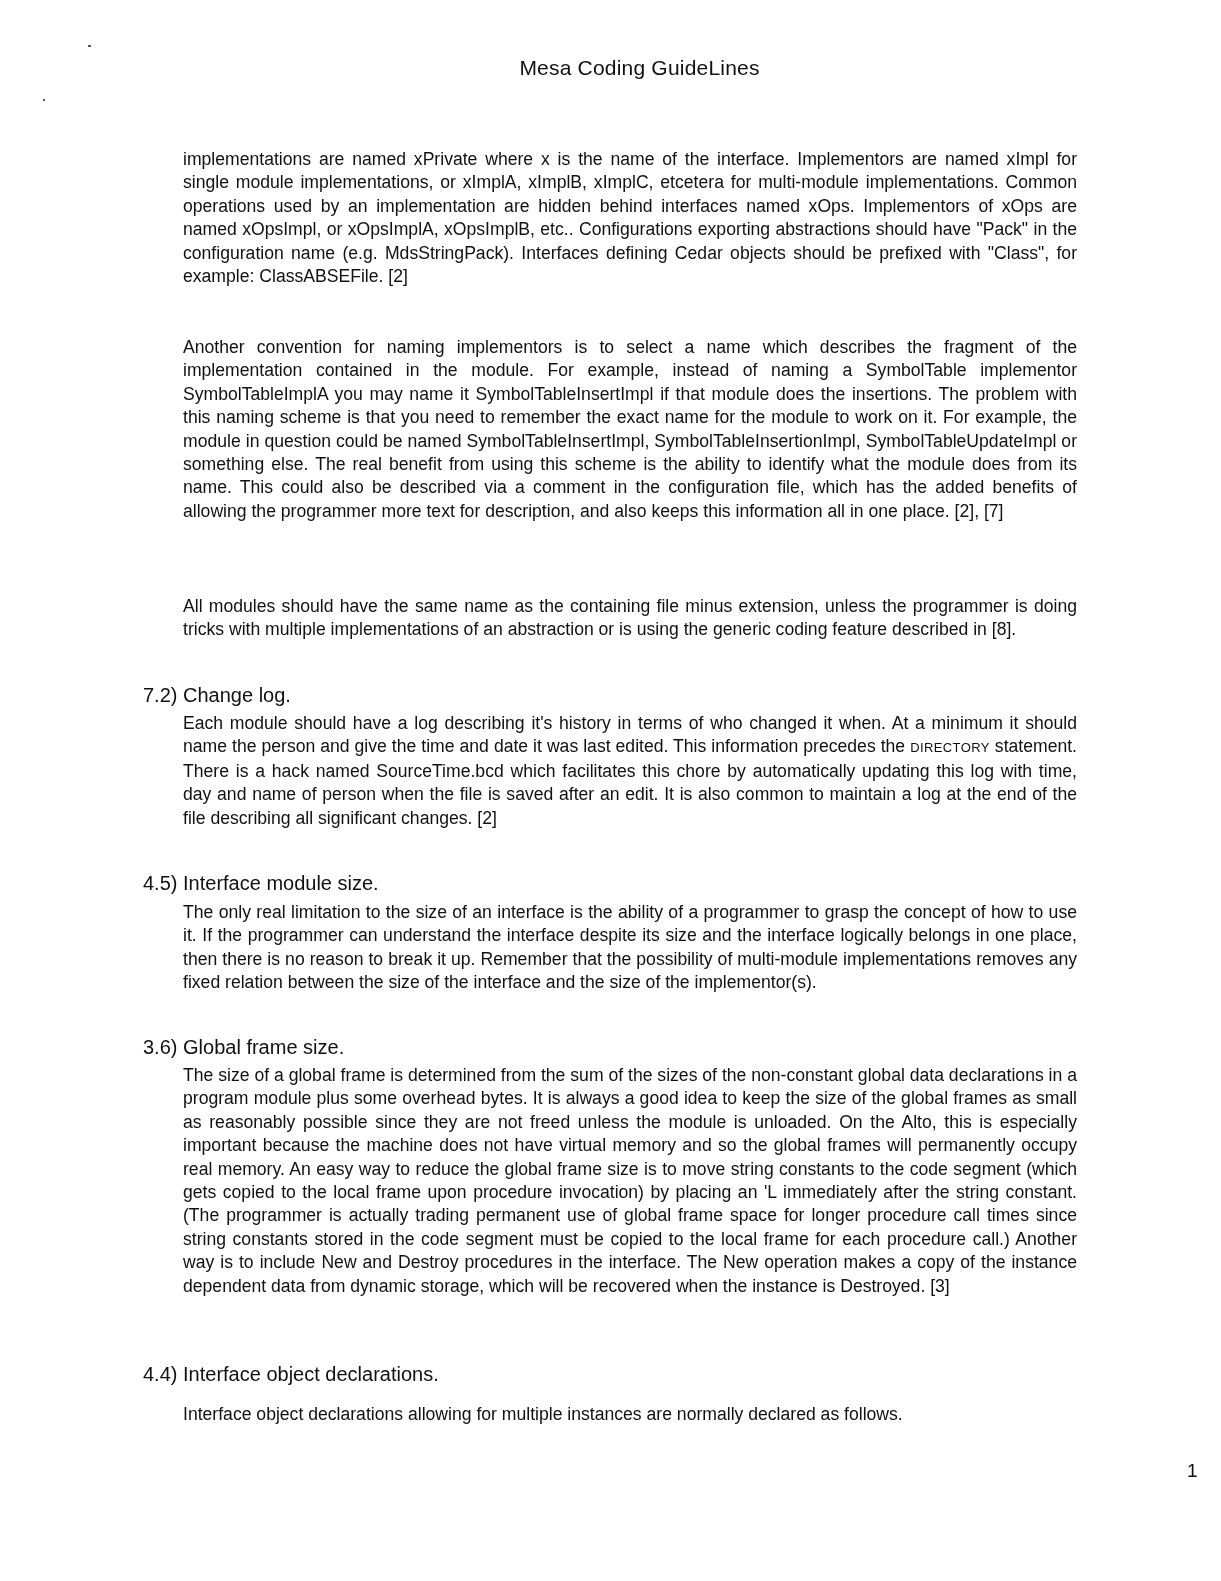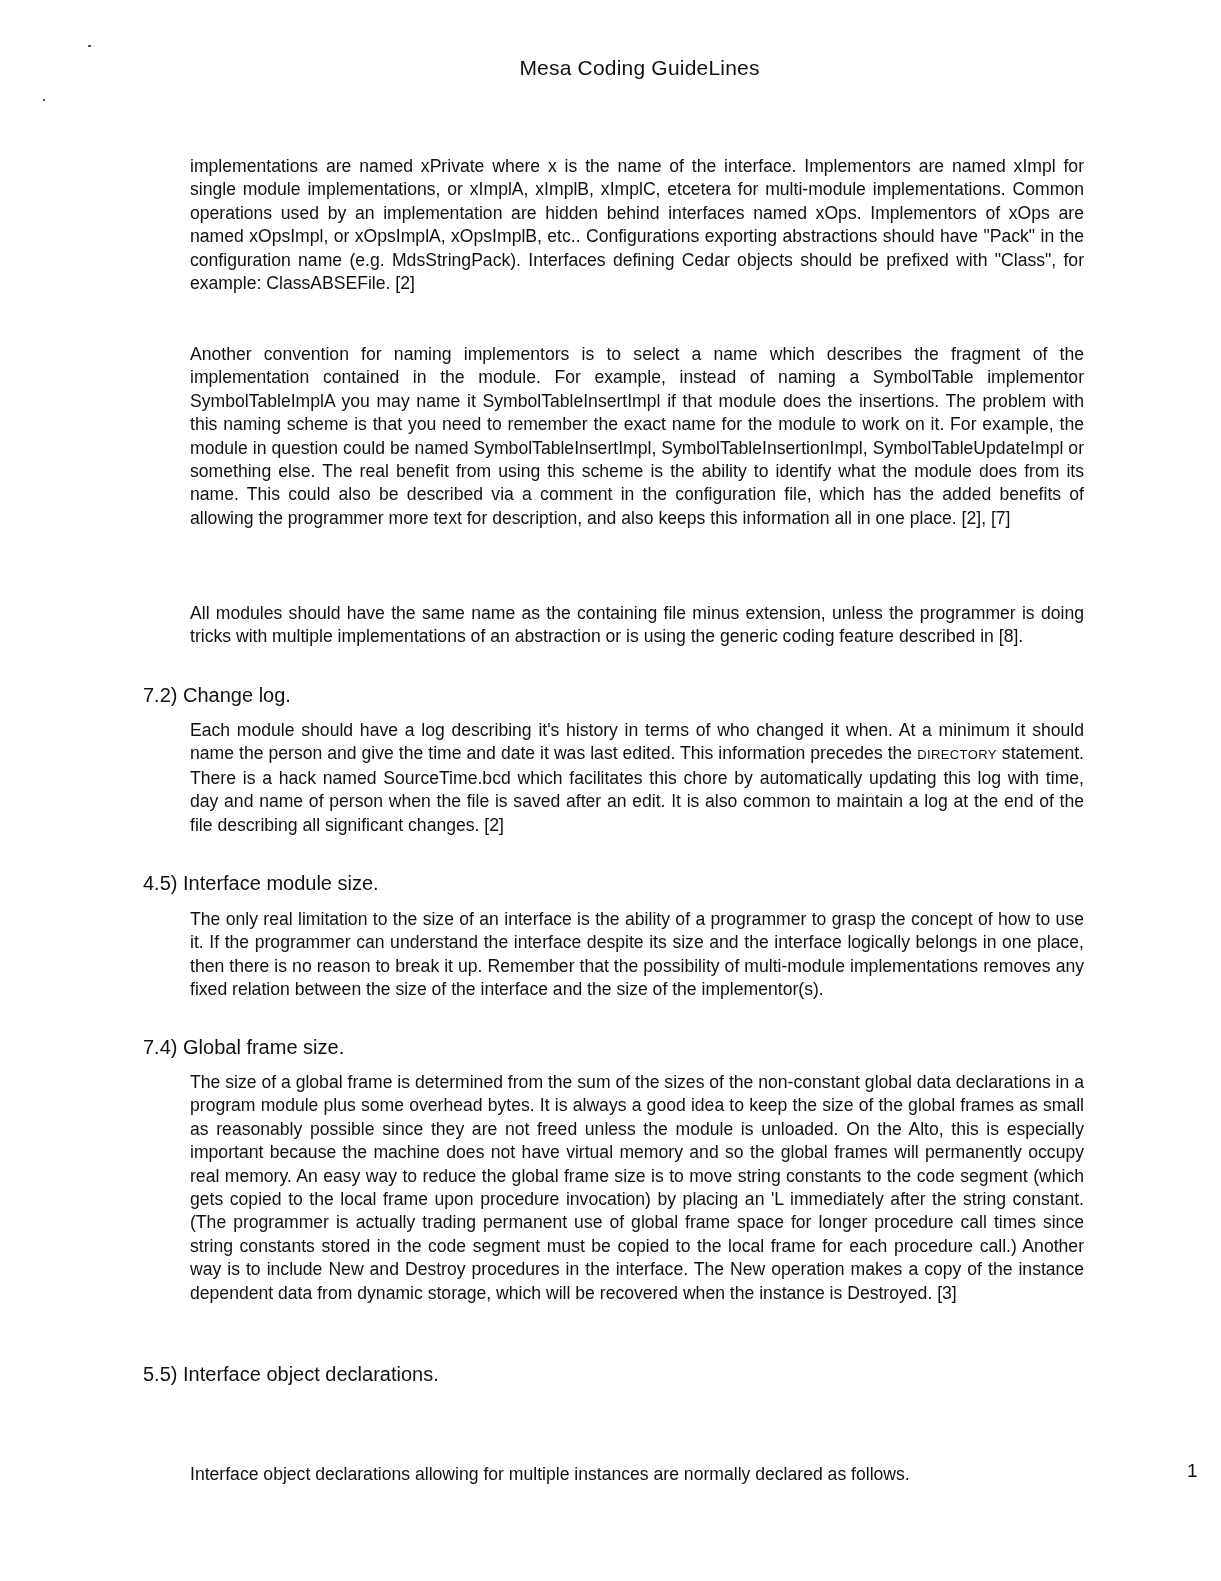--- a/index.html
+++ b/index.html
@@ -9,21 +9,21 @@
     color: #111111;
   }
   .speck { position: absolute; background: #555; }
   .title {
     position: absolute; left: 0; width: 1221px; top: 56px;
     text-align: center; font-size: 21px; letter-spacing: 0.2px; margin-left: 29px;
   }
   .para {
     position: absolute; left: 178px; width: 894px;
     font-size: 17.6px; line-height: 23.4px;
-    text-align: justify; margin: 12px;
+    text-align: justify; margin: 5px;
   }
   .heading {
     position: absolute; left: 143px; font-size: 20px; line-height: 23.4px;
     margin: 0;
   }
   .sc { font-size: 13px; letter-spacing: 0.4px; }
   .pagenum {
     position: absolute; left: 1187px; top: 1460px; font-size: 19px;
   }
   .last { text-align-last: left; }
@@ -39,19 +39,19 @@
 <p class="para" style="top:143px;">implementations are named xPrivate where x is the name of the interface.  Implementors are named xImpl for single module implementations, or xImplA, xImplB, xImplC, etcetera for multi-module implementations.  Common operations used by an implementation are hidden behind interfaces named xOps.  Implementors of xOps are named xOpsImpl, or xOpsImplA, xOpsImplB, etc..  Configurations exporting abstractions should have "Pack" in the configuration name (e.g. MdsStringPack).  Interfaces defining Cedar objects should be prefixed with "Class", for example: ClassABSEFile.  [2]</p>
 <p class="para" style="top:331px;">Another convention for naming implementors is to select a name which describes the fragment of the implementation contained in the module.  For example, instead of naming a SymbolTable implementor SymbolTableImplA you may name it SymbolTableInsertImpl if that module does the insertions.  The problem with this naming scheme is that you need to remember the exact name for the module to work on it.  For example, the module in question could be named SymbolTableInsertImpl, SymbolTableInsertionImpl, SymbolTableUpdateImpl or something else.  The real benefit from using this scheme is the ability to identify what the module does from its name.  This could also be described via a comment in the configuration file, which has the added benefits of allowing the programmer more text for description, and also keeps this information all in one place.  [2], [7]</p>
 <p class="para" style="top:590px;">All modules should have the same name as the containing file minus extension, unless the programmer is doing tricks with multiple implementations of an abstraction or is using the generic coding feature described in [8].</p>
 
 <div class="heading" style="top:684px;">7.2) Change log.</div>
 <p class="para" style="top:707px;"><span>Each module should have a log describing it's history in terms of who changed it when.  At a minimum it should name the person and give the time and date it was last edited.  This information precedes the </span><span class="sc">DIRECTORY</span><span> statement.  There is a hack named SourceTime.bcd which facilitates this chore by automatically updating this log with time, day and name of person when the file is saved after an edit.  It is also common to maintain a log at the end of the file describing all significant changes.  [2]</span></p>
 
 <div class="heading" style="top:872px;">4.5) Interface module size.</div>
 <p class="para" style="top:896px;">The only real limitation to the size of an interface is the ability of a programmer to grasp the concept of how to use it.  If the programmer can understand the interface despite its size and the interface logically belongs in one place, then there is no reason to break it up.  Remember that the possibility of multi-module implementations removes any fixed relation between the size of the interface and the size of the implementor(s).</p>
 
-<div class="heading" style="top:1036px;">7.4) Global frame size.</div>
+<div class="heading" style="top:1036px;">3.6) Global frame size.</div>
 <p class="para" style="top:1059px;">The size of a global frame is determined from the sum of the sizes of the non-constant global data declarations in a program module plus some overhead bytes.  It is always a good idea to keep the size of the global frames as small as reasonably possible since they are not freed unless the module is unloaded.  On the Alto, this is especially important because the machine does not have virtual memory and so the global frames will permanently occupy real memory.  An easy way to reduce the global frame size is to move string constants to the code segment (which gets copied to the local frame upon procedure invocation) by placing an 'L immediately after the string constant.  (The programmer is actually trading permanent use of global frame space for longer procedure call times since string constants stored in the code segment must be copied to the local frame for each procedure call.)  Another way is to include New and Destroy procedures in the interface.  The New operation makes a copy of the instance dependent data from dynamic storage, which will be recovered when the instance is Destroyed.  [3]</p>
 
-<div class="heading" style="top:1363px;">5.5) Interface object declarations.</div>
-<p class="para last" style="top:1451px;">Interface object declarations allowing for multiple instances are normally declared as follows.</p>
+<div class="heading" style="top:1363px;">4.4) Interface object declarations.</div>
+<p class="para last" style="top:1398px;">Interface object declarations allowing for multiple instances are normally declared as follows.</p>
 
 <div class="pagenum">1</div>
 
 </body></html>

